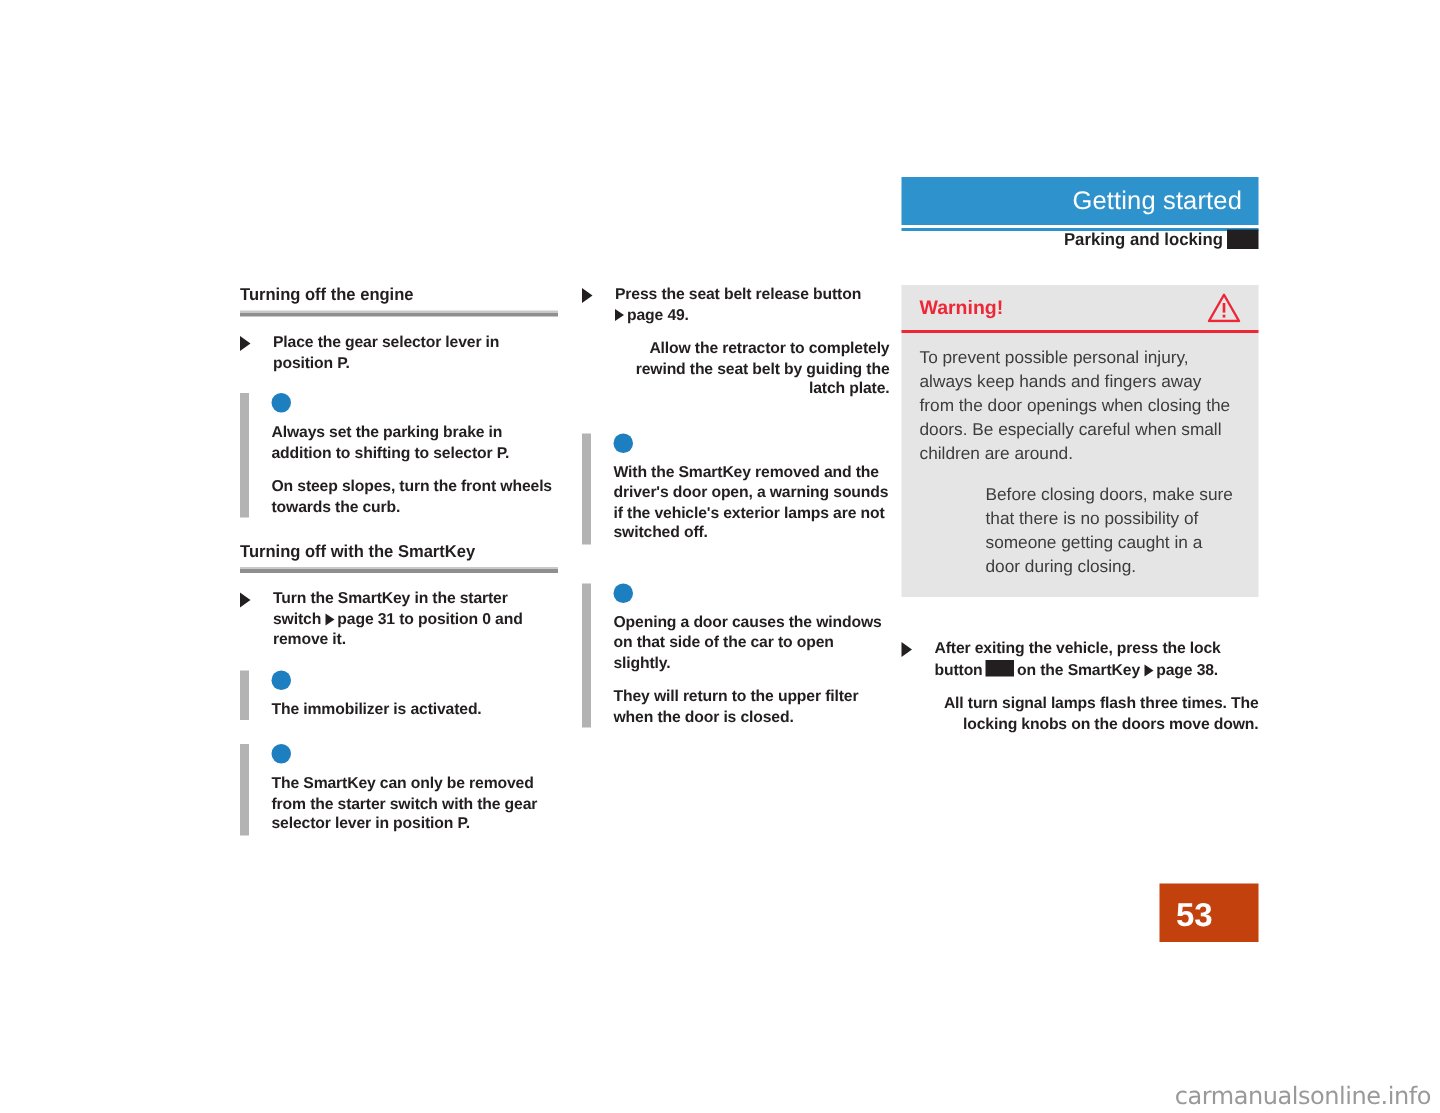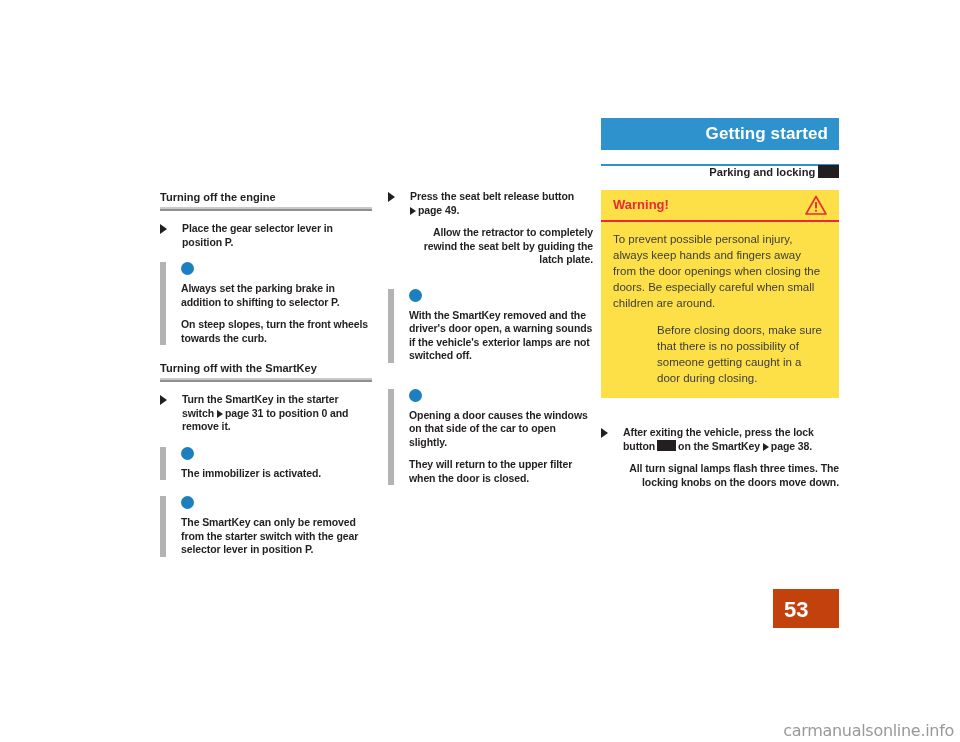--- a/index.html
+++ b/index.html
@@ -24,28 +24,28 @@
     width: 238px;
     height: 32px;
     background: #2e92cc;
   }
   #section-header-bar .title {
     position: absolute;
     right: 11px;
     top: 6px;
     color: #ffffff;
     font-size: 17px;
-    font-weight: bold;
+    font-weight: normal;
     letter-spacing: 0.1px;
     white-space: nowrap;
   }
   #subsection-row {
     position: absolute;
     left: 601px;
-    top: 164px;
+    top: 152px;
     width: 238px;
     height: 16px;
   }
   #subsection-row .rule {
     position: absolute;
     left: 0;
     top: 0;
     width: 238px;
     height: 2px;
     background: #2e92cc;
@@ -178,21 +178,21 @@
     font-weight: bold;
     color: #231f20;
     letter-spacing: -0.1px;
   }
   .note .note-text + .note-text { margin-top: 9px; }
 
   
   #warning-box {
     position: relative;
     width: 238px;
-    background: #fde047;
+    background: #e5e5e5;
     margin-bottom: 28px;
     box-sizing: border-box;
   }
   #warning-box .w-head {
     position: relative;
     height: 30px;
     border-bottom: 2px solid #ee2737;
   }
   #warning-box .w-title {
     position: absolute;

